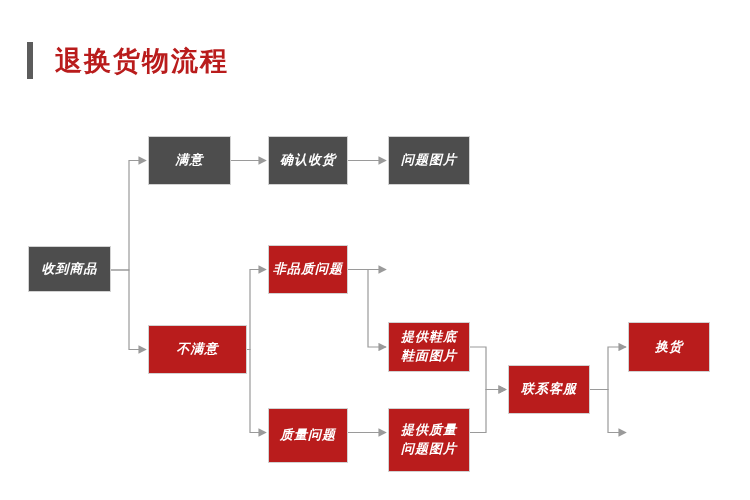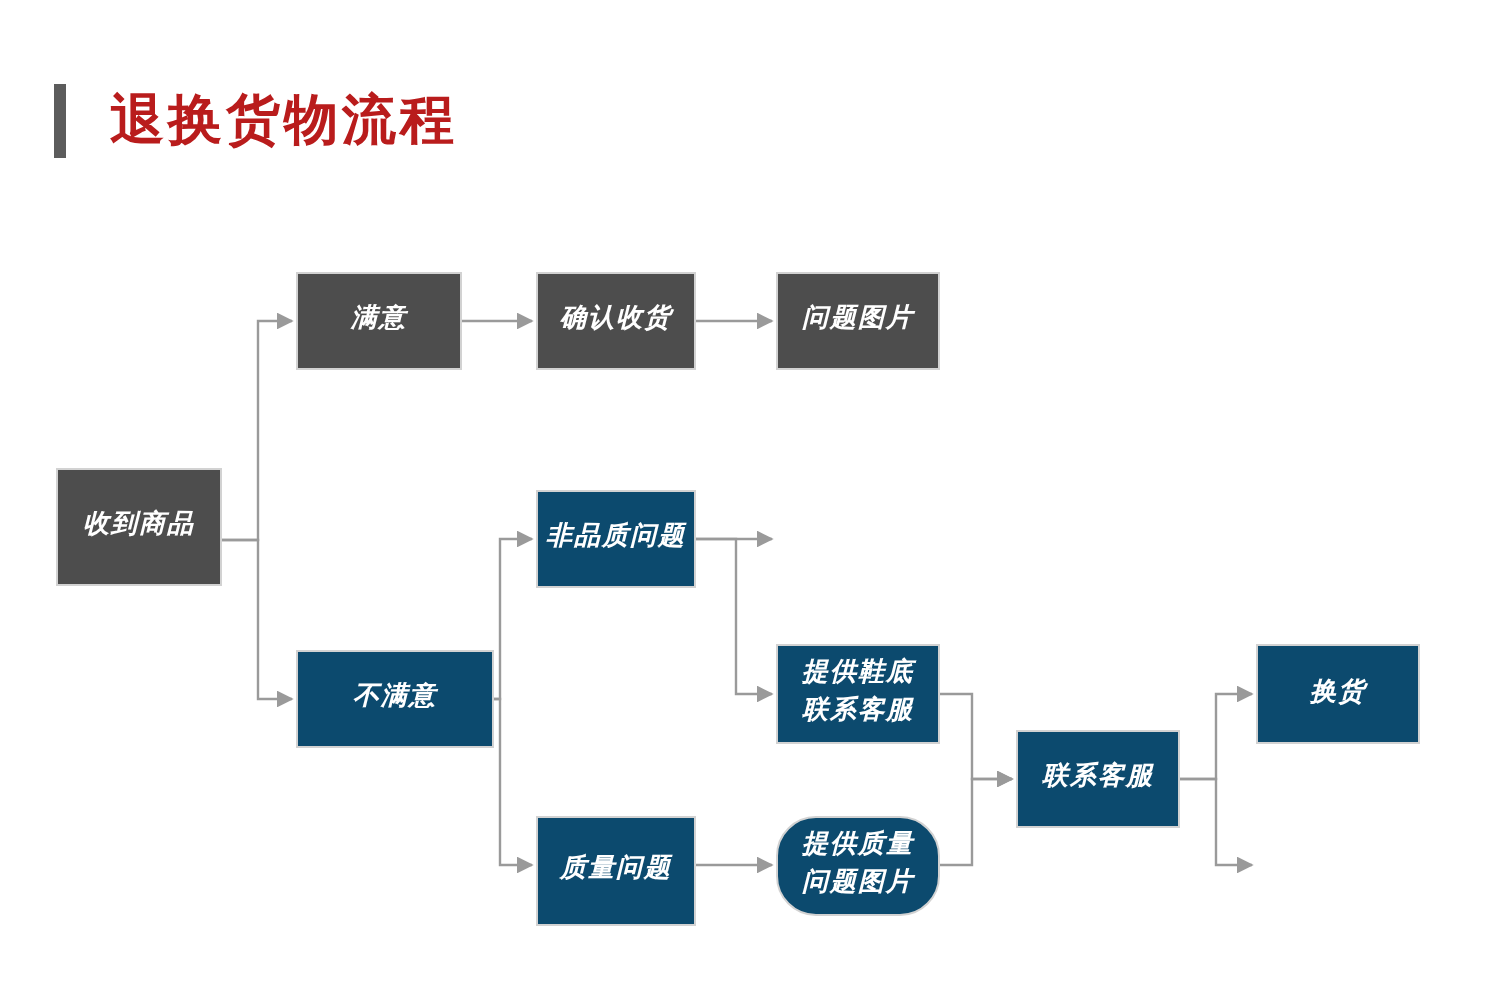--- a/index.html
+++ b/index.html
@@ -73,21 +73,21 @@
     line-height: 1.45;
     border: 1px solid #d2d2d2;
     padding: 2px 4px;
     white-space: pre-line;
     font-style: italic;
   }
   .node.dark {
     background: #4d4d4d;
   }
   .node.light {
-    background: #0c4a6e;
+    background: #b91c1c;
   }
 </style>
 </head>
 <body>
 
 <div id="title-area">
   <div id="title-accent"></div>
   <div id="title-text">退换货物流程</div>
 </div>
 
@@ -121,26 +121,26 @@
       <path d="M 470 347 L 486 347 L 486 389.5 L 506 389.5"></path>
 
       <path d="M 470 432.5 L 486 432.5 L 486 389.5 L 506 389.5"></path>
 
       <path d="M 590 389.5 L 608 389.5 L 608 347 L 626 347"></path>
 
       <path d="M 590 389.5 L 608 389.5 L 608 432.5 L 626 432.5"></path>
     </g>
   </svg>
 
-  <div class="node dark" style="left:28px;  top:234px; width:83px; height:59px;">收到商品</div>
+  <div class="node dark" style="left:28px;  top:246px; width:83px; height:46px;">收到商品</div>
   <div class="node dark" style="left:148px; top:136px; width:83px; height:49px;">满意</div>
   <div class="node dark" style="left:268px; top:136px; width:80px; height:49px;">确认收货</div>
   <div class="node dark" style="left:388px; top:136px; width:82px; height:49px;">问题图片</div>
   <div class="node light" style="left:148px; top:325px; width:99px; height:49px;">不满意</div>
   <div class="node light" style="left:268px; top:245px; width:80px; height:49px;">非品质问题</div>
   <div class="node light" style="left:388px; top:322px; width:82px; height:50px;">提供鞋底
-联系客服</div>
+鞋面图片</div>
   <div class="node light" style="left:268px; top:408px; width:80px; height:55px;">质量问题</div>
-  <div class="node light" style="left:388px; top:408px; width:82px; height:50px;border-radius:20px;">提供质量
+  <div class="node light" style="left:388px; top:408px; width:82px; height:64px;">提供质量
 问题图片</div>
   <div class="node light" style="left:508px; top:365px; width:82px; height:49px;">联系客服</div>
   <div class="node light" style="left:628px; top:322px; width:82px; height:50px;">换货</div>
 </div>
 
 </body></html>

